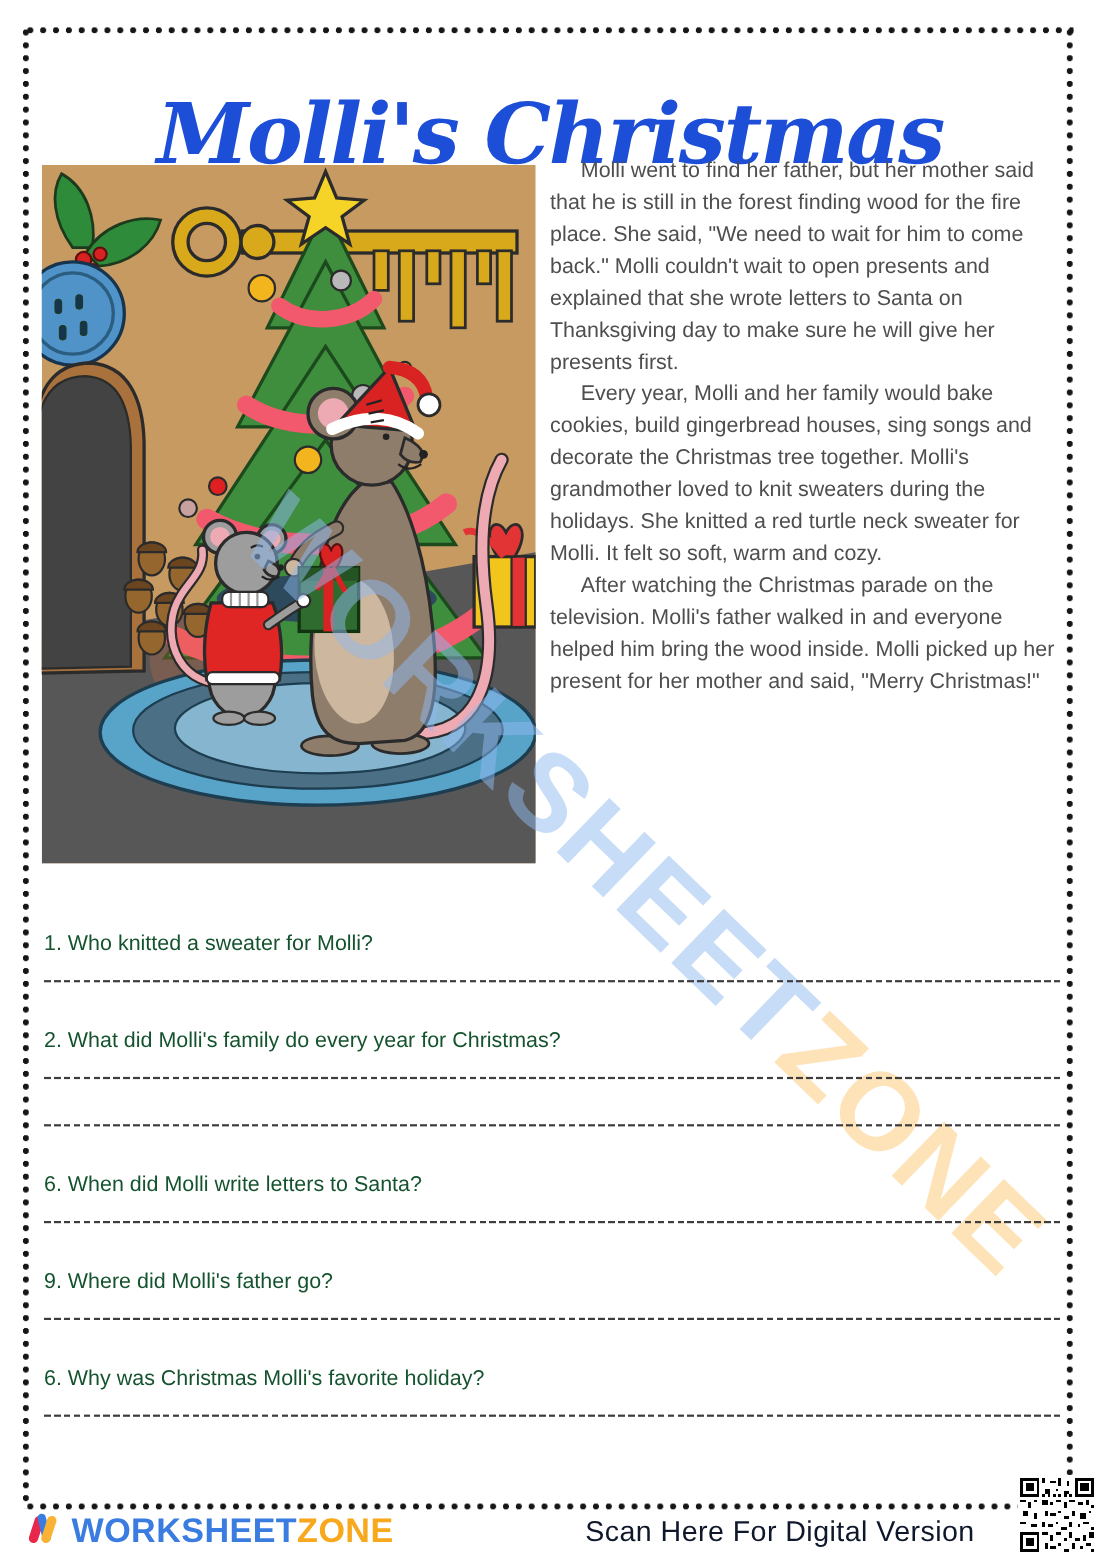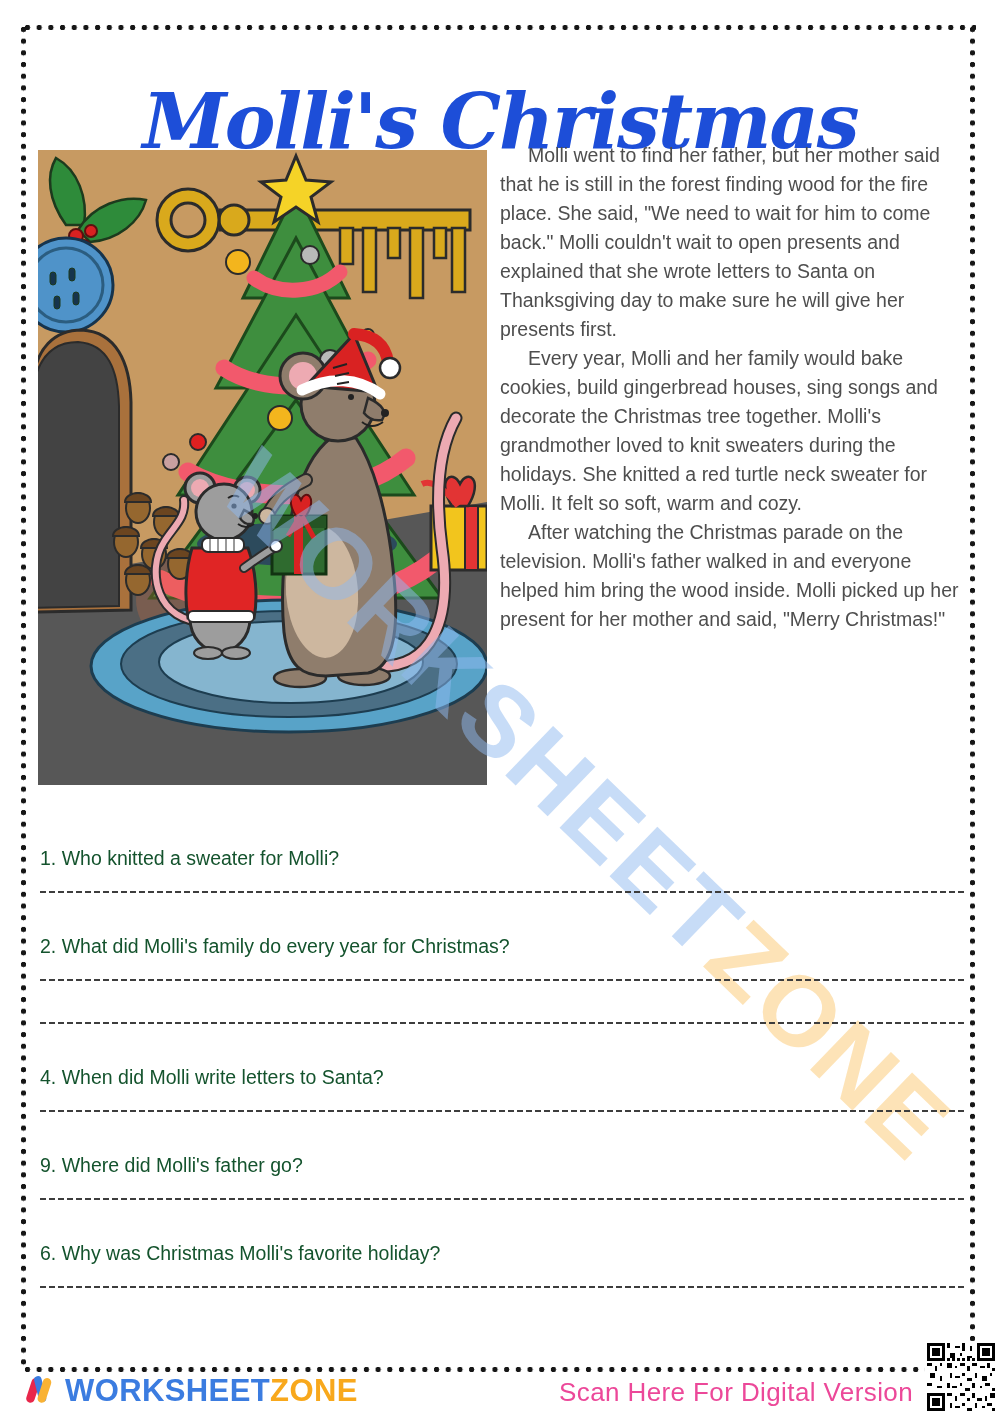--- a/index.html
+++ b/index.html
@@ -39,22 +39,22 @@
   .questions { position:absolute; left:40px; top:846px; width:926px; z-index:3; }
   .q-block { margin-bottom:41px; }
   .q-text { margin:0; font-size:19.5px; line-height:24px; color:#14532d; }
   .answer-line { margin-top:21px; height:2px;
     background:repeating-linear-gradient(90deg, #3d3d3d 0 6px, transparent 6px 9px); }
 
   .footer-logo { position:absolute; left:26px; top:1371px; display:flex; align-items:center; gap:5px; z-index:4; }
   .logo-text { font-size:31px; font-weight:bold; letter-spacing:0.4px; }
   .lw { color:#3b7ce0; } .lz { color:#f8a81c; }
 
-  .scan-text { position:absolute; left:559px; top:1377px; z-index:4;
-    font-size:26px; color:#ec4899; letter-spacing:0.4px; }
+  .scan-text { position:absolute; left:532px; top:1377px; z-index:4;
+    font-size:26px; color:#0f172a; letter-spacing:0.4px; }
 
   .qr { position:absolute; left:925px; top:1341px; width:72px; height:72px; z-index:5; }
 </style>
 </head>
 <body>
 
 <div class="page">
 
   <div class="dot-h b-top"></div>
   <div class="dot-h b-bottom"></div>
@@ -228,21 +228,21 @@
       <div class="answer-line"></div>
     </div>
     <div class="q-block">
       <p class="q-text">2. What did Molli's family do every year for Christmas?</p>
       <div class="answer-line"></div>
     </div>
     <div class="q-block">
       <div class="answer-line"></div>
     </div>
     <div class="q-block">
-      <p class="q-text">4.  When did Molli write letters to Santa?</p>
+      <p class="q-text">6.  When did Molli write letters to Santa?</p>
       <div class="answer-line"></div>
     </div>
     <div class="q-block">
       <p class="q-text">9. Where did Molli's father go?</p>
       <div class="answer-line"></div>
     </div>
     <div class="q-block">
       <p class="q-text">6. Why was Christmas Molli's favorite holiday?</p>
       <div class="answer-line"></div>
     </div>

